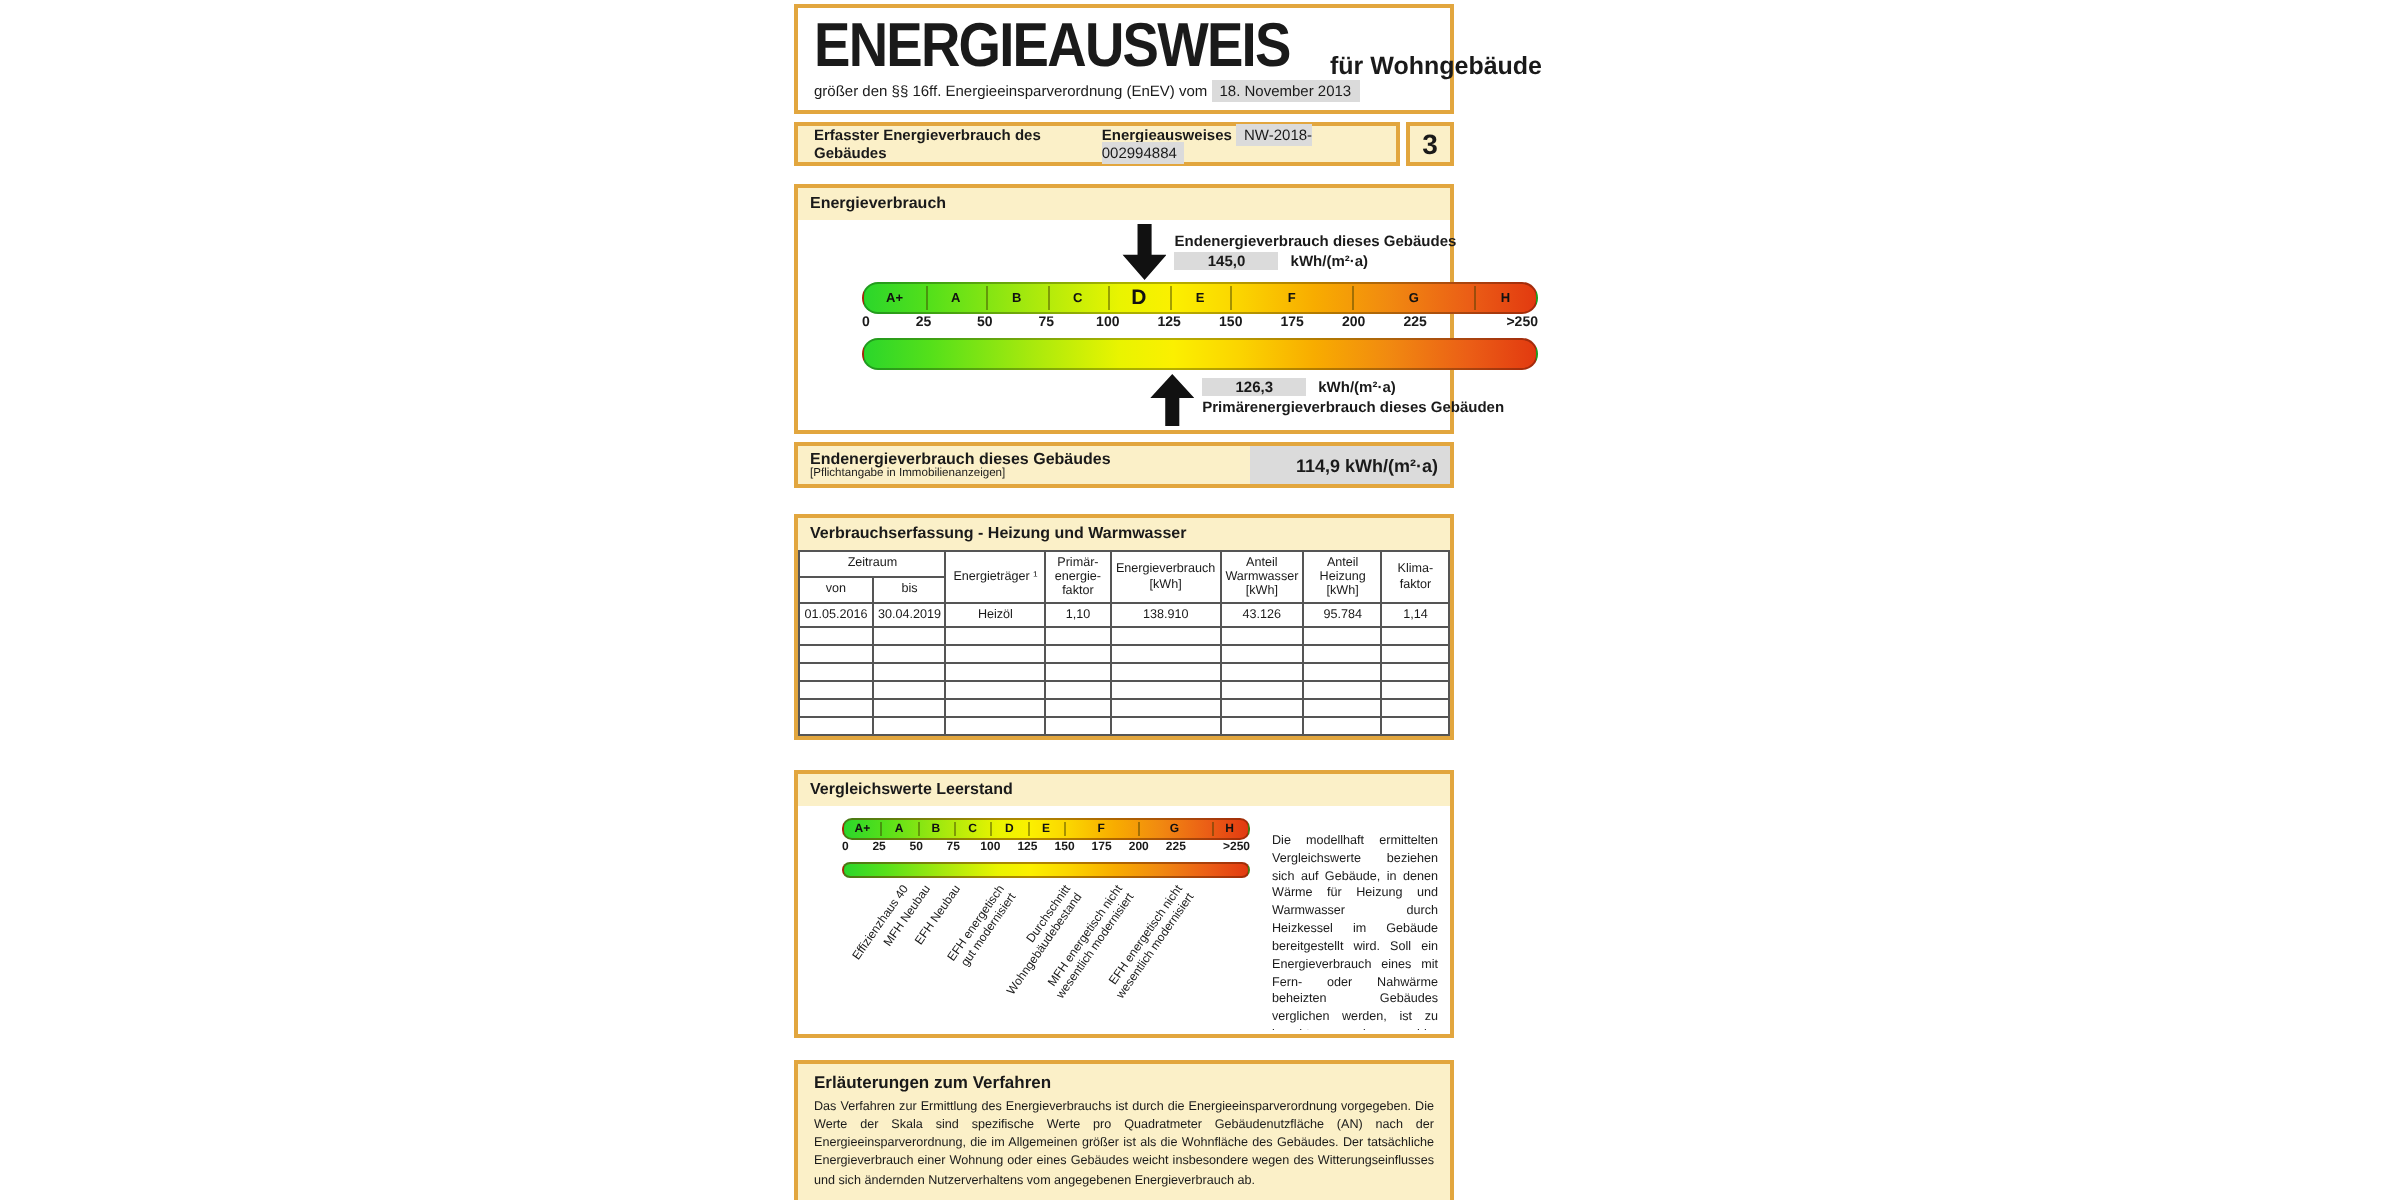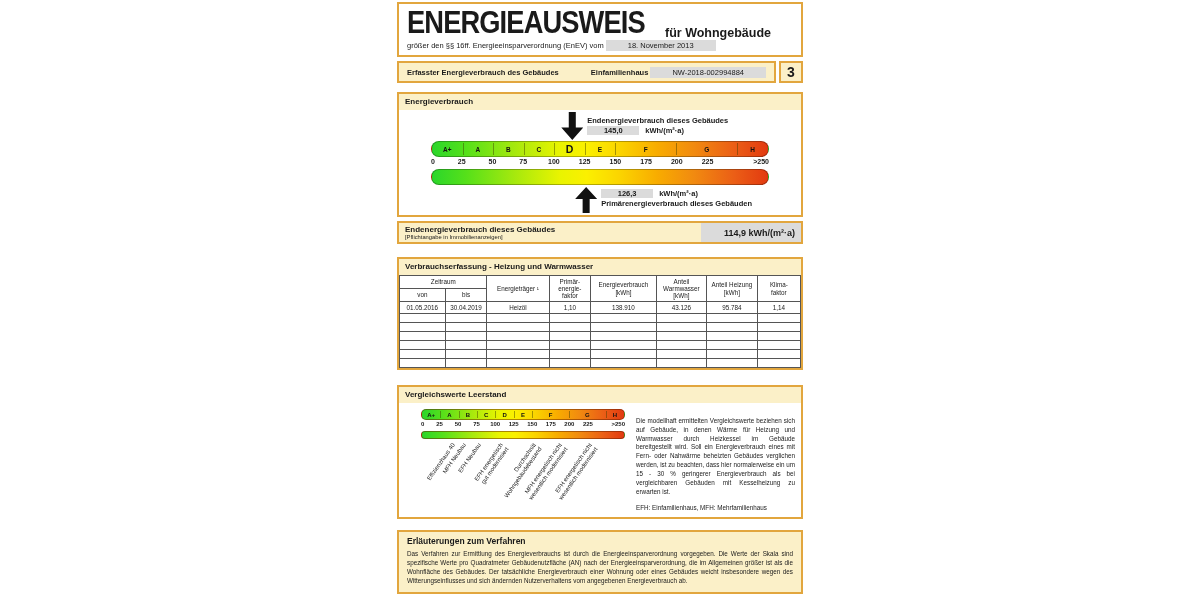--- a/index.html
+++ b/index.html
@@ -3,29 +3,29 @@
 <meta charset="utf-8">
 <style>
   :root{
     --gold:#E2A63E;
     --cream:#FBF0C8;
     --gray:#DBDBDB;
     --grad:linear-gradient(90deg,#2BD62B 0%,#55E01A 10%,#A8E90D 25%,#E9F400 38%,#FBF000 46%,#FBD400 56%,#F8AC00 67%,#F18A10 78%,#EB5E16 90%,#E23A10 100%);
   }
   *{box-sizing:border-box;margin:0;padding:0;}
   html,body{width:1200px;height:600px;background:#fff;font-family:"Liberation Sans",sans-serif;color:#1a1a1a;overflow:hidden;}
-  .doc{position:absolute;left:397px;top:2px;width:406px;height:596px;}
+  .doc{position:absolute;left:397px;top:2px;width:330px;height:596px;}
   .box{border:2px solid var(--gold);background:#fff;}
 
   
   .hdr{height:55px;padding:2px 8px;position:relative;}
   .h1{display:inline-block;font-size:31px;font-weight:bold;letter-spacing:-1px;line-height:1.1;transform:scaleX(0.88);transform-origin:0 0;white-space:nowrap;}
   .btype{position:absolute;left:266px;top:22px;font-size:12.5px;font-weight:bold;white-space:nowrap;}
   .law{margin-top:1px;font-size:7.5px;}
-  .hl{background:var(--gray);padding:1px 22px;}
+  .hl{background:var(--gray);padding:1px 4px;}
   .bandrow{display:flex;gap:3px;margin-top:4px;height:22px;}
   .band{flex:1;background:var(--cream);display:flex;align-items:center;justify-content:space-between;padding:0 8px;font-size:7.5px;font-weight:bold;}
   .regno{font-weight:normal;}
   .pagebox{width:24px;background:var(--cream);display:flex;align-items:center;justify-content:center;font-size:14px;font-weight:bold;}
 
   
   .sec{margin-top:9px;}
   .sechead{background:var(--cream);font-weight:bold;font-size:8px;padding:3px 6px;height:16px;}
 
   
@@ -98,21 +98,21 @@
     <div class="law">
       <span>größer den §§ 16ff. Energieeinsparverordnung (EnEV) vom</span>
       <span class="hl">18. November 2013</span>
     </div>
   </div>
 
   <div class="bandrow">
     <div class="box band">
       <span>Erfasster Energieverbrauch des Gebäudes</span>
       <span>
-        <span>Einfamilienhaus</span>
+        <span>Energieausweises</span>
         <span class="hl regno">NW-2018-002994884</span>
       </span>
     </div>
     <div class="box pagebox">3</div>
   </div>
 
   <div class="box sec">
     <div class="sechead">Energieverbrauch</div>
     <div class="scontent">
       <div class="scale-area">

